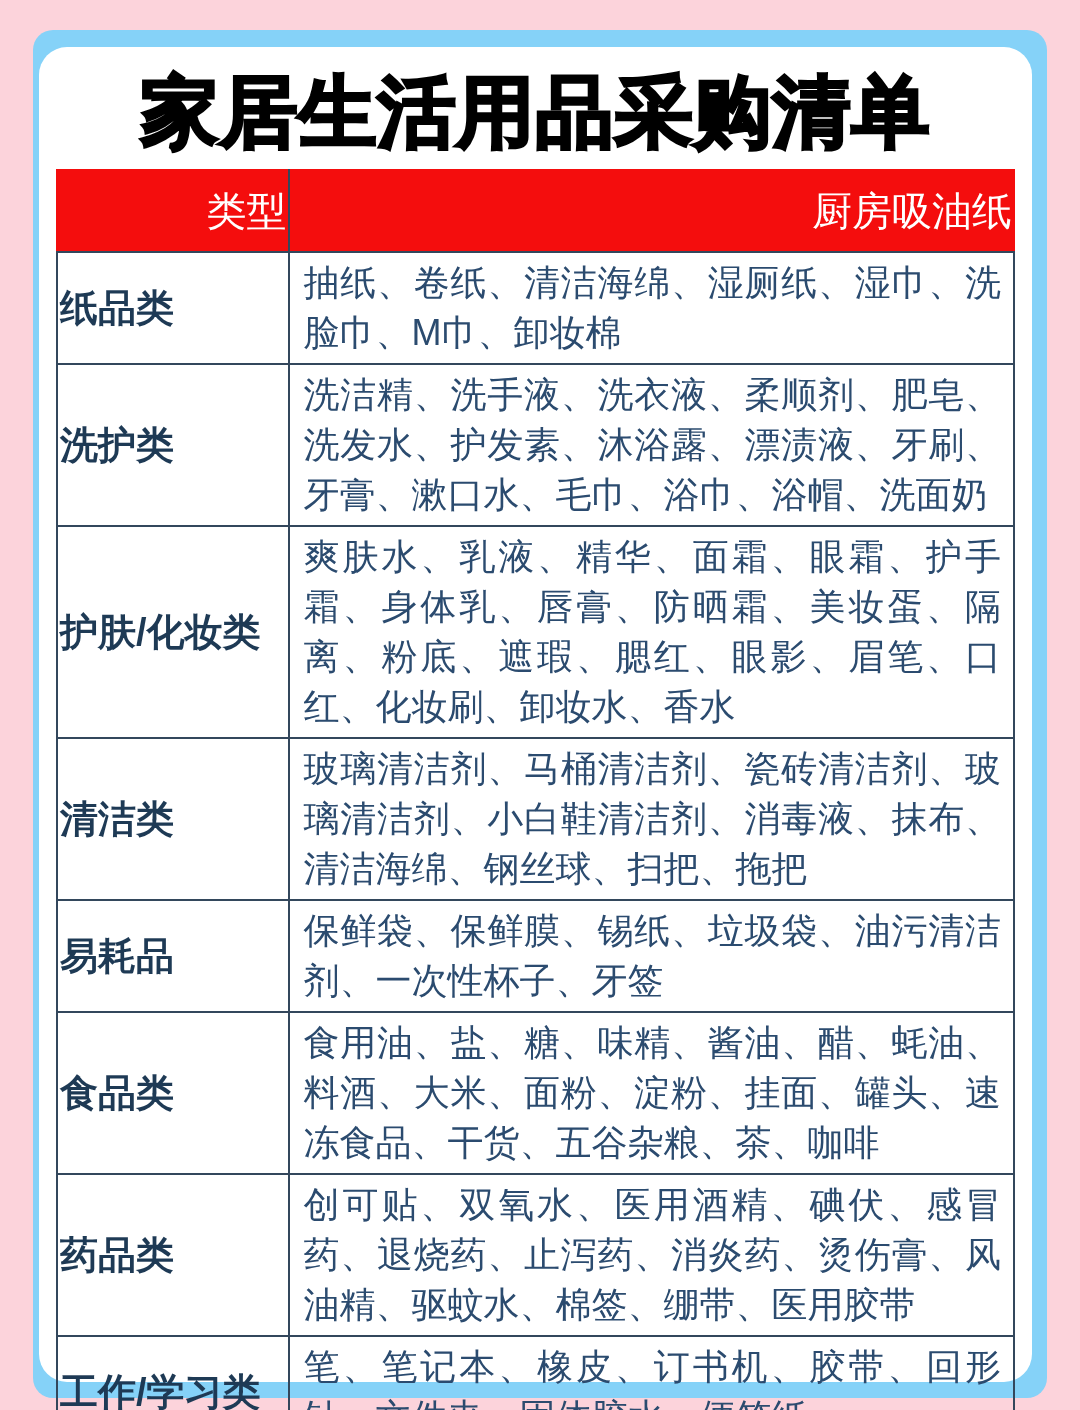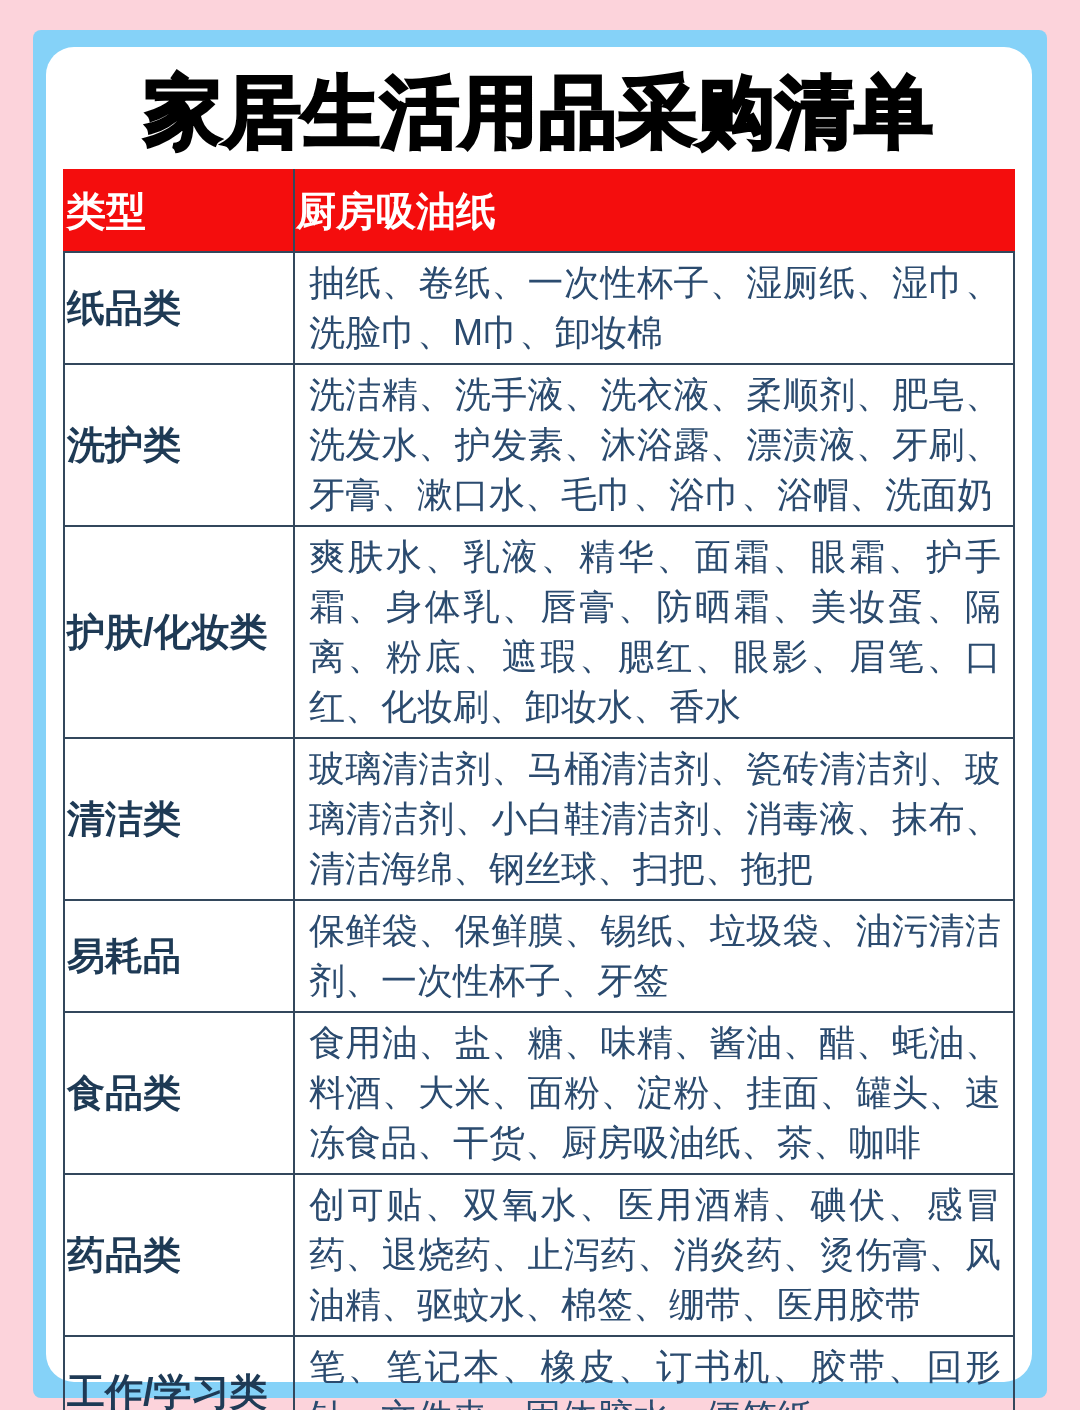--- a/index.html
+++ b/index.html
@@ -26,23 +26,23 @@
     inset: 0;
     background: var(--bg-pink);
   }
   .blue-frame {
     position: absolute;
     left: 33px;
     top: 30px;
     right: 33px;
     bottom: 12px;
     background: var(--frame-blue);
-    border-radius: 8px;
+    border-radius: 20px;
     box-sizing: border-box;
-    padding: 17px 15px 16px 13px;
+    padding: 17px 15px 16px 6px;
   }
   .card {
     width: 100%;
     height: 100%;
     background: var(--card-white);
     border-radius: 28px;
     box-sizing: border-box;
     padding: 8px 17px 0 17px;
   }
   .page-title {
@@ -67,23 +67,23 @@
   col.col-items { width: 75.8%; }
   th, td {
     border: 2px solid var(--border-navy);
     vertical-align: middle;
     box-sizing: border-box;
   }
   thead th {
     background: var(--header-red);
     color: var(--header-text);
     font-size: 40px;
-    font-weight: 700;
+    font-weight: 400;
     height: 82px;
-    text-align: left;
+    text-align: right;
     border-top-color: var(--header-red);
   }
   thead th:first-child { border-left-color: var(--header-red); }
   thead th:last-child { border-right-color: var(--header-red); }
   td.cat {
     text-align: left;
     font-weight: 700;
     font-size: 38px;
     color: var(--category-text);
     padding: 4px 2px;
@@ -115,21 +115,21 @@
         </colgroup>
         <thead>
           <tr>
             <th>类型</th>
             <th>厨房吸油纸</th>
           </tr>
         </thead>
         <tbody>
   <tr>
     <td class="cat">纸品类</td>
-    <td class="items">抽纸、卷纸、一次性杯子、湿厕纸、湿巾、洗脸巾、M巾、卸妆棉</td>
+    <td class="items">抽纸、卷纸、清洁海绵、湿厕纸、湿巾、洗脸巾、M巾、卸妆棉</td>
   </tr>
 
   <tr>
     <td class="cat">洗护类</td>
     <td class="items">洗洁精、洗手液、洗衣液、柔顺剂、肥皂、洗发水、护发素、沐浴露、漂渍液、牙刷、牙膏、漱口水、毛巾、浴巾、浴帽、洗面奶</td>
   </tr>
 
   <tr>
     <td class="cat">护肤/化妆类</td>
     <td class="items">爽肤水、乳液、精华、面霜、眼霜、护手霜、身体乳、唇膏、防晒霜、美妆蛋、隔离、粉底、遮瑕、腮红、眼影、眉笔、口红、化妆刷、卸妆水、香水</td>
@@ -140,21 +140,21 @@
     <td class="items">玻璃清洁剂、马桶清洁剂、瓷砖清洁剂、玻璃清洁剂、小白鞋清洁剂、消毒液、抹布、清洁海绵、钢丝球、扫把、拖把</td>
   </tr>
 
   <tr>
     <td class="cat">易耗品</td>
     <td class="items">保鲜袋、保鲜膜、锡纸、垃圾袋、油污清洁剂、一次性杯子、牙签</td>
   </tr>
 
   <tr>
     <td class="cat">食品类</td>
-    <td class="items">食用油、盐、糖、味精、酱油、醋、蚝油、料酒、大米、面粉、淀粉、挂面、罐头、速冻食品、干货、厨房吸油纸、茶、咖啡</td>
+    <td class="items">食用油、盐、糖、味精、酱油、醋、蚝油、料酒、大米、面粉、淀粉、挂面、罐头、速冻食品、干货、五谷杂粮、茶、咖啡</td>
   </tr>
 
   <tr>
     <td class="cat">药品类</td>
     <td class="items">创可贴、双氧水、医用酒精、碘伏、感冒药、退烧药、止泻药、消炎药、烫伤膏、风油精、驱蚊水、棉签、绷带、医用胶带</td>
   </tr>
 
   <tr>
     <td class="cat">工作/学习类</td>
     <td class="items">笔、笔记本、橡皮、订书机、胶带、回形针、文件夹、固体胶水、便签纸</td>

